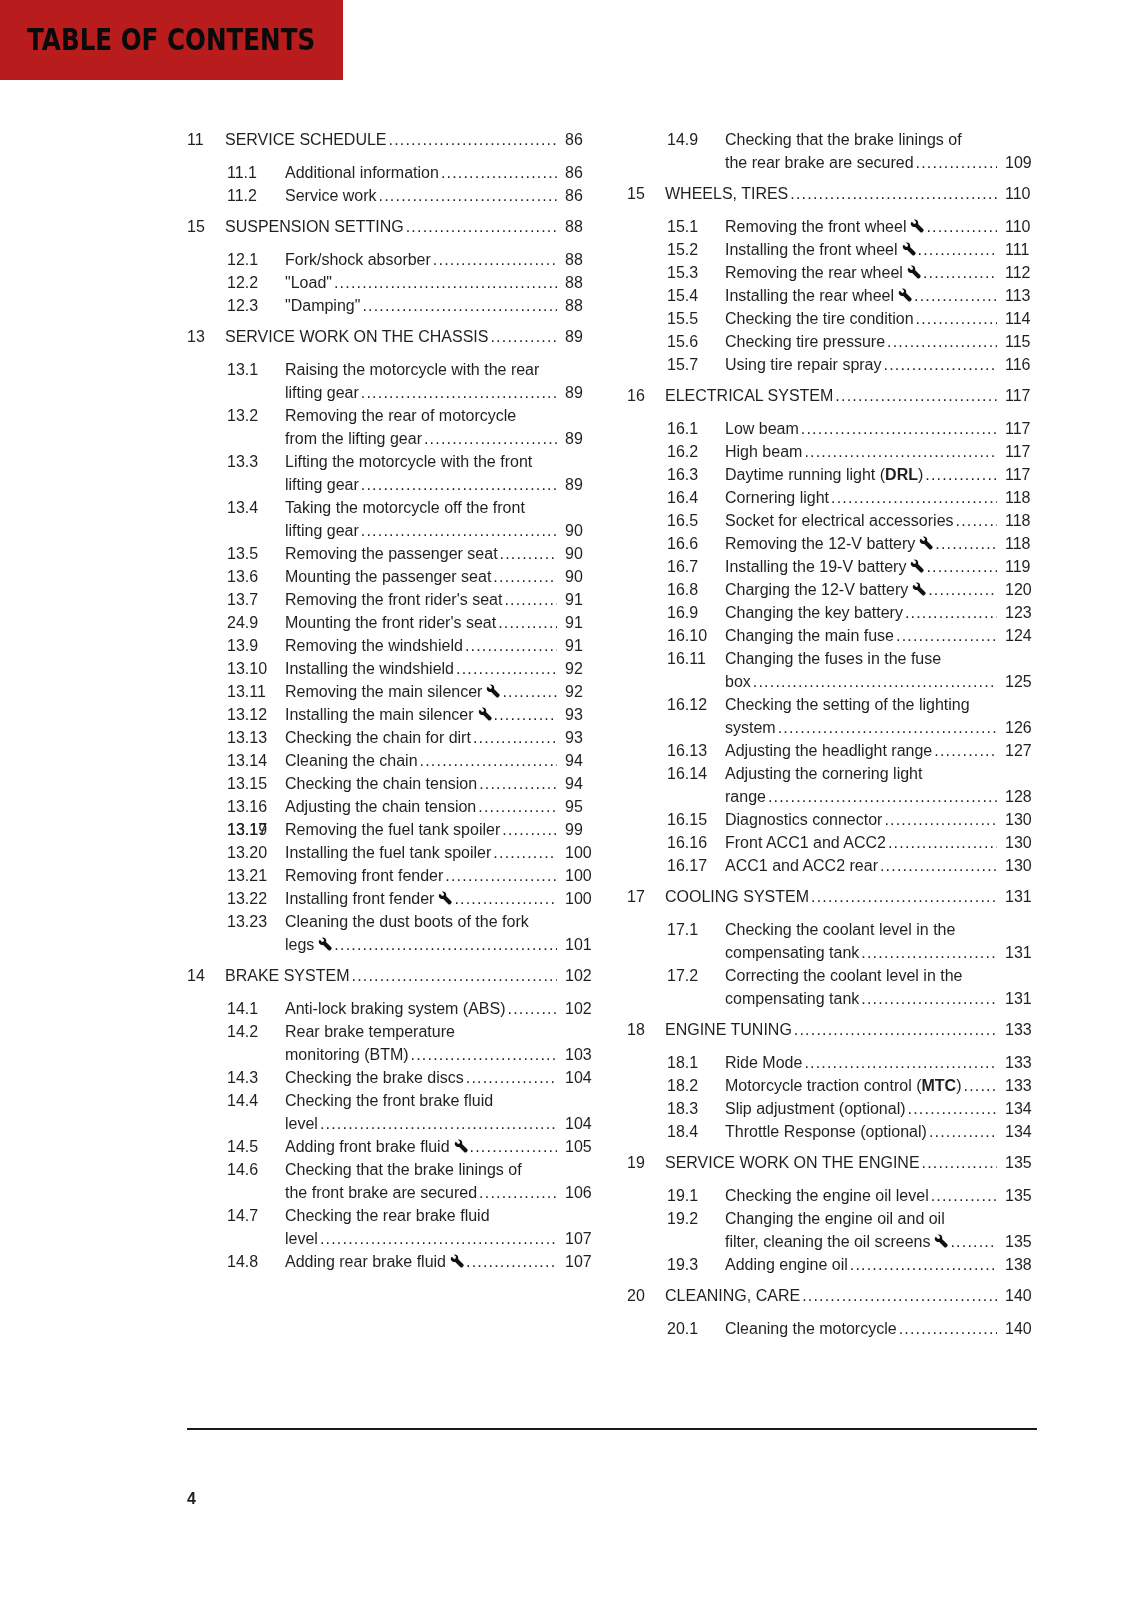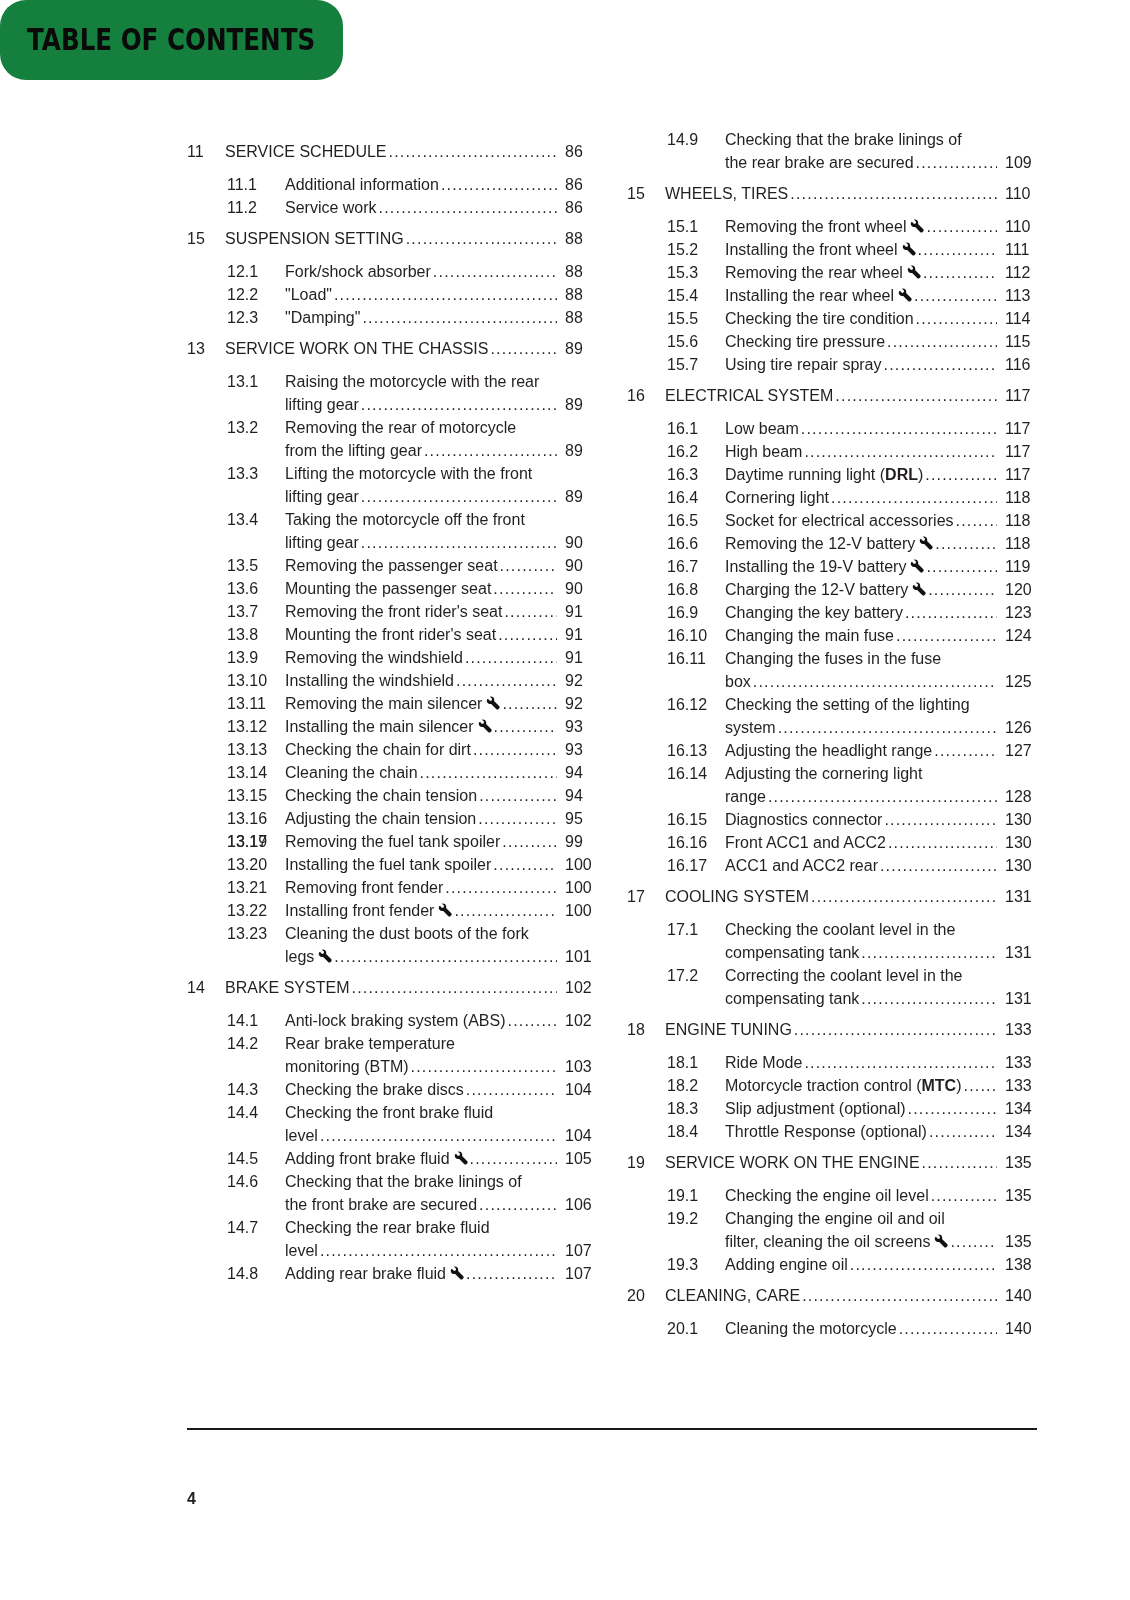--- a/index.html
+++ b/index.html
@@ -3,37 +3,36 @@
   <meta charset="utf-8">
   <style>
     html, body { margin: 0; padding: 0; background: #ffffff; }
     body {
       width: 1130px; height: 1600px; position: relative; overflow: hidden;
       font-family: "Liberation Sans", "DejaVu Sans", sans-serif;
       color: #231f20;
     }
     .header-band {
       position: absolute; left: 0; top: 0; width: 343px; height: 80px;
-      background: #15803d;
-      border-radius: 26px;
+      background: #b91c1c;
     }
     .header-title {
       position: absolute; left: 27px; top: 22px;
       font-family: "DejaVu Sans", sans-serif;
       font-weight: bold; font-size: 30px; letter-spacing: 0px;
       transform: scaleX(0.82); transform-origin: left center;
       color: #0a0a0a; white-space: nowrap;
     }
     .col { position: absolute; top: 128px; }
     .col-left { left: 187px; width: 410px; }
     .col-right { left: 627px; width: 410px; }
 
     .entry { position: relative; font-size: 16px; line-height: 23px; }
     .chapter { margin-top: 8px; margin-bottom: 10px; }
-    .chapter:first-child { margin-top: 12px; }
+    .chapter:first-child { margin-top: 0; }
     .chapter .num { position: absolute; left: 0; top: 0; width: 36px; }
     .chapter .body { margin-left: 38px; }
     .sub .num { position: absolute; left: 40px; top: 0; width: 58px; }
     .sub .body { margin-left: 98px; }
 
     .line { display: flex; align-items: baseline; }
     .line .text { white-space: nowrap; }
     .line .dots {
       flex: 1; overflow: hidden; white-space: nowrap; margin: 0 2px;
       letter-spacing: 1.2px; color: #231f20;
@@ -212,21 +211,21 @@
       <span class="num">13.7</span>
       <div class="body">
         <div class="line">
           <span class="text"><span>Removing the front rider's seat</span></span>
           <span class="dots"></span>
           <span class="page">91</span>
         </div>
       </div>
     </div>
     <div class="entry sub">
-      <span class="num">13.8</span>
+      <span class="num">24.9</span>
       <div class="body">
         <div class="line">
           <span class="text"><span>Mounting the front rider's seat</span></span>
           <span class="dots"></span>
           <span class="page">91</span>
         </div>
       </div>
     </div>
     <div class="entry sub">
       <span class="num">13.9</span>

